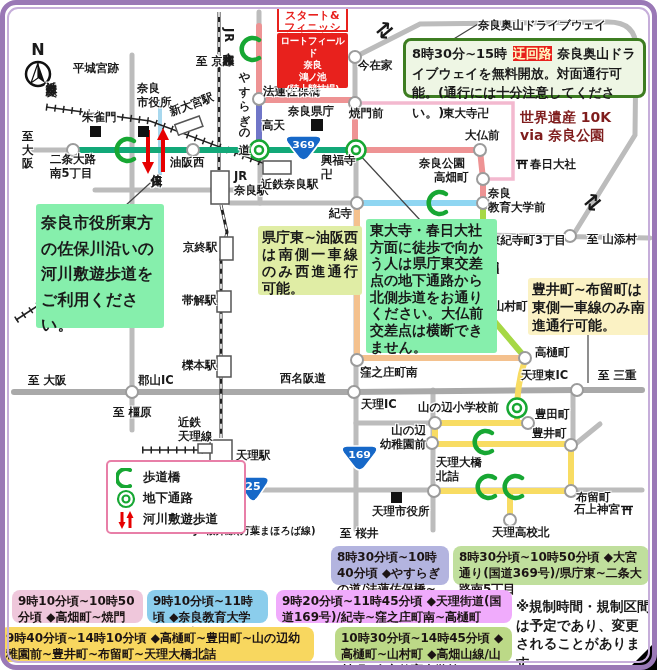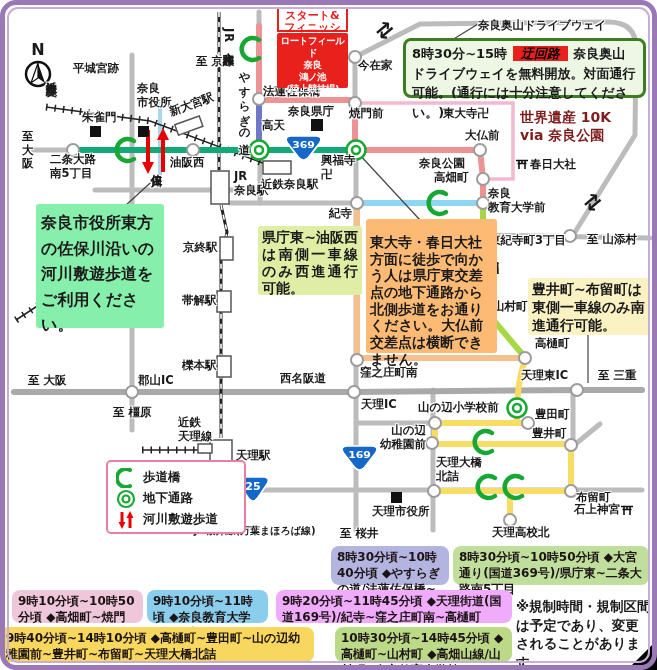--- a/index.html
+++ b/index.html
@@ -20,26 +20,26 @@
   .ml.arw{font-size:21px;transform:rotate(-40deg);text-shadow:none;}
   .ml.tr{text-align:right;width:58px;}
   
   .sf-white{position:absolute;left:277px;top:7px;width:71px;height:25px;background:#fff;border:2.5px solid #e8211d;
             color:#e8211d;font-size:11px;line-height:1.1;text-align:center;padding-top:1px;box-sizing:border-box;z-index:25;}
   .sf-red{position:absolute;left:277px;top:33px;width:71px;height:55px;background:#e8211d;color:#fff;
           font-size:9.5px;line-height:1.25;text-align:center;letter-spacing:-0.5px;z-index:25;padding-top:2px;box-sizing:border-box;border-radius:2px;}
   
   .notice{position:absolute;left:403px;top:38px;width:243px;height:60px;background:#eef6e4;border:3px solid #3d7d21;
           border-radius:8px;font-size:13px;line-height:1.5;padding:3px 6px;box-sizing:border-box;z-index:25;word-break:break-all;}
-  .notice .tag{background:#e8211d;color:#000000;padding:0 8px;margin:0 1px;font-style:italic;}
+  .notice .tag{background:#e8211d;color:#fef9c3;padding:0 0;margin:0 1px;}
   
   .callout{position:absolute;z-index:24;box-sizing:border-box;word-break:break-all;border-radius:3px;}
   .c1{left:36px;top:204px;width:128px;height:124px;background:#86efac;font-size:16px;line-height:1.6;padding:6px 5px;}
   .c2{left:258px;top:226px;width:104px;height:69px;background:#e0eda5;font-size:14px;line-height:1.22;padding:3px 4px;text-align:justify;}
-  .c3{left:366px;top:219px;width:131px;height:134px;background:#fdba74;font-size:14px;line-height:1.19;padding:15px 4px;}
+  .c3{left:366px;top:219px;width:131px;height:134px;background:#86efac;font-size:14px;line-height:1.19;padding:3px 4px;}
   .c4{left:528px;top:278px;width:122px;height:57px;background:#fbf2c4;font-size:14px;line-height:1.3;padding:2px 4px;}
   
   .legend{position:absolute;left:106px;top:460px;width:140px;height:74px;background:#fff;border:2px solid #e87fa8;
           border-radius:5px;z-index:24;padding:5px 8px;box-sizing:border-box;}
   .legend .row{display:flex;align-items:center;gap:7px;height:21px;font-size:12.5px;}
   
   .sched{position:absolute;border-radius:8px;font-size:12px;line-height:1.35;padding:3px 6px;box-sizing:border-box;z-index:24;word-break:break-all;color:#1c1414;}
   .s1{left:8px;  top:546px;width:318px;height:39px;background:#f2a8a1;}
   .s2{left:331px;top:546px;width:118px;height:39px;background:#b3b4df;}
   .s3{left:453px;top:546px;width:196px;height:39px;background:#c0df9d;}
@@ -271,21 +271,21 @@
       <div class="ml" style="left: 530px; top: 158px;">春日大社</div>
       <div class="ml" style="left: 488px; top: 187px;">奈良
 教育大学前</div>
       <div class="ml" style="left: 321px; top: 154px;">興福寺
 卍</div>
       <div class="ml" style="left: 329px; top: 207px;">紀寺</div>
       <div class="ml" style="left: 489px; top: 234px;">東紀寺町3丁目</div>
       <div class="ml" style="left: 587px; top: 233px;">至 山添村</div>
       <div class="ml v" style="left: 486px; top: 251px;">高畑山線</div>
       <div class="ml" style="left: 493px; top: 300px;">山村町</div>
-      <div class="ml" style="left: 535px; top: 337px;">高樋町</div>
+      <div class="ml" style="left: 535px; top: 346px;">高樋町</div>
       <div class="ml" style="left: 521px; top: 369px;">天理東IC</div>
       <div class="ml" style="left: 598px; top: 369px;">至 三重</div>
       <div class="ml" style="left: 360px; top: 366px;">窪之庄町南</div>
       <div class="ml" style="left: 361px; top: 398px;">天理IC</div>
       <div class="ml" style="left: 418px; top: 401px;">山の辺小学校前</div>
       <div class="ml tr" style="left: 368px; top: 424px;">山の辺
 幼稚園前</div>
       <div class="ml" style="left: 535px; top: 408px;">豊田町</div>
       <div class="ml" style="left: 532px; top: 427px;">豊井町</div>
       <div class="ml" style="left: 436px; top: 456px;">天理大橋

